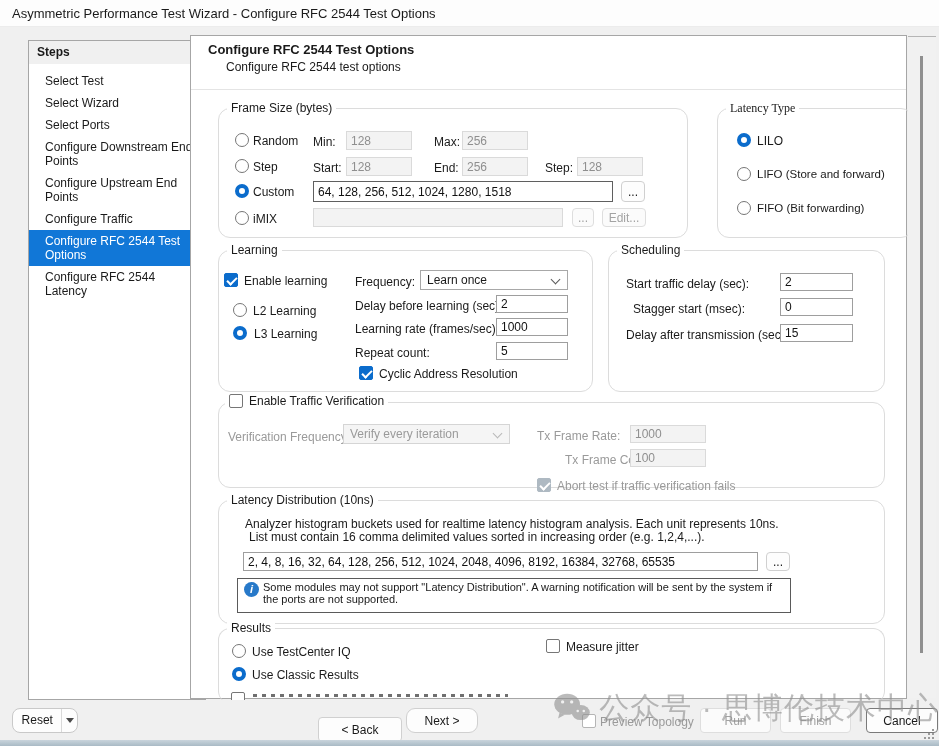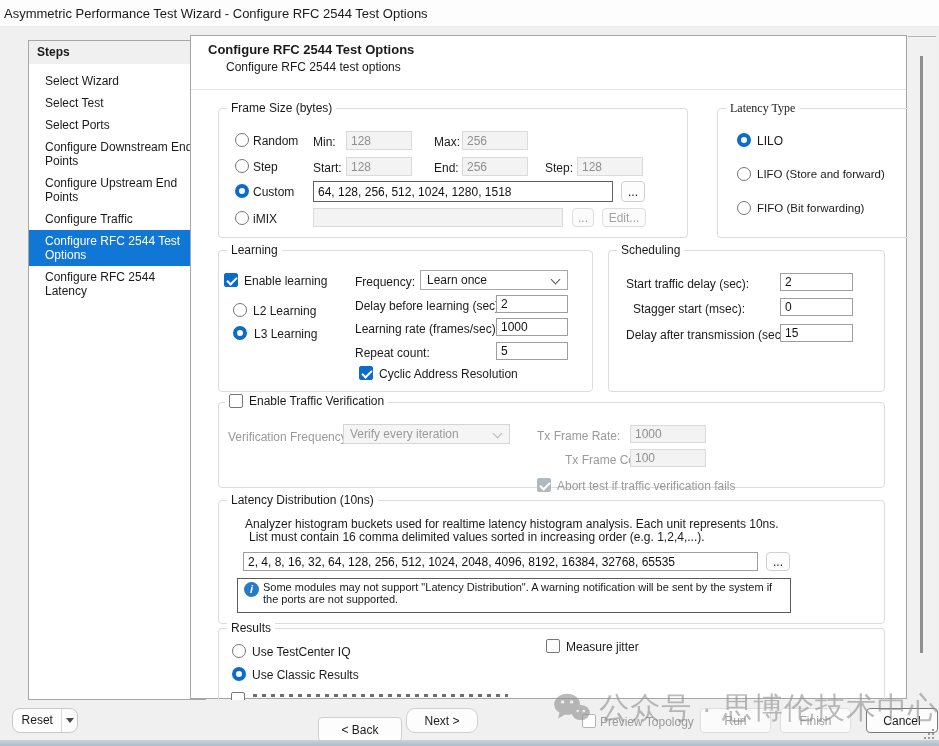--- a/index.html
+++ b/index.html
@@ -1,29 +1,29 @@
 <!DOCTYPE html>
 <html><head>
 <meta charset="utf-8">
 <style>
   * { margin:0; padding:0; box-sizing:border-box; }
   html,body { width:939px; height:746px; }
   body { font-family:"Liberation Sans", sans-serif; background:#f0f0f0; position:relative; overflow:hidden; color:#1a1a1a; }
   .abs { position:absolute; }
-  .titlebar { left:0; top:0; width:939px; height:27px; background:#fdfdfd; border-bottom:1px solid #ececec; font-size:13px; line-height:27px; padding-left:4px; }
+  .titlebar { left:0; top:0; width:939px; height:27px; background:#fdfdfd; border-bottom:1px solid #ececec; font-size:13px; line-height:27px; padding-left:12px; }
   .sidebar { left:8px; top:40px; width:178px; height:660px; background:#fff; border:1px solid #a6a6a6;margin-left:20px; }
   .steps-header { background:#f0f0f0; font-weight:bold; font-size:12px; padding:4px 8px 5px 8px; }
   .side-items { padding-top:6px; }
   .side-item { font-size:12px; line-height:14px; padding:4px 8px 4px 16px; cursor:default; }
   .side-item.sel { background:#1177d7; color:#fff; }
   .panel { left:190px; top:35px; width:717px; height:664px; background:#fff; border:1px solid #a6a6a6; }
   .pg-title { left:208px; top:42px; font-size:13px; font-weight:bold; }
   .pg-sub { left:226px; top:60px; font-size:12px; }
   .hdr-divider { left:191px; top:89px; width:715px; height:1px; background:#e4e4e4; }
-  .grp { border:1px solid #dcdcdc; border-radius:4px; }
+  .grp { border:1px solid #dcdcdc; border-radius:12px; }
   .legend { position:absolute; top:-8px; left:8px; background:#fff; padding:0 4px; font-size:12px; white-space:nowrap; }
   .legend-flex { position:absolute; top:-9px; left:6px; background:#fff; padding:0 4px; display:flex; align-items:center; gap:6px; font-size:12px; white-space:nowrap; }
   .lbl { position:absolute; font-size:12px; white-space:nowrap; }
   .lbl.g { color:#9a9a9a; }
   .tf { position:absolute; height:19px; border:1px solid #9e9e9e; background:#fff; font-family:"Liberation Sans",sans-serif; font-size:12px; padding:0 4px; color:#111; }
   .tf.dark { border-color:#5f5f5f; }
   .tf.dis { background:#f3f3f3; border-color:#dadada; color:#8f8f8f; }
   .rb { position:absolute; width:14px; height:14px; border-radius:50%; border:1px solid #767676; background:#fff; }
   .rb.checked { border:4px solid #0b6ccc; }
   .cb { position:absolute; width:14px; height:14px; border:1px solid #767676; border-radius:2px; background:#fff; }
@@ -56,22 +56,22 @@
   .wm-text { font-size:30px; color:#8f8f8f; letter-spacing:1px; white-space:nowrap; }
 </style>
 </head>
 <body>
 
 <div class="abs titlebar">Asymmetric Performance Test Wizard - Configure RFC 2544 Test Options</div>
 
 <div class="abs sidebar">
   <div class="steps-header">Steps</div>
   <div class="side-items">
+    <div class="side-item">Select Test</div>
     <div class="side-item">Select Wizard</div>
-    <div class="side-item">Select Test</div>
     <div class="side-item">Select Ports</div>
     <div class="side-item">Configure Downstream End Points</div>
     <div class="side-item">Configure Upstream End Points</div>
     <div class="side-item">Configure Traffic</div>
     <div class="side-item sel">Configure RFC 2544 Test Options</div>
     <div class="side-item">Configure RFC 2544 Latency</div>
   </div>
 </div>
 
 <div class="abs panel"></div>

